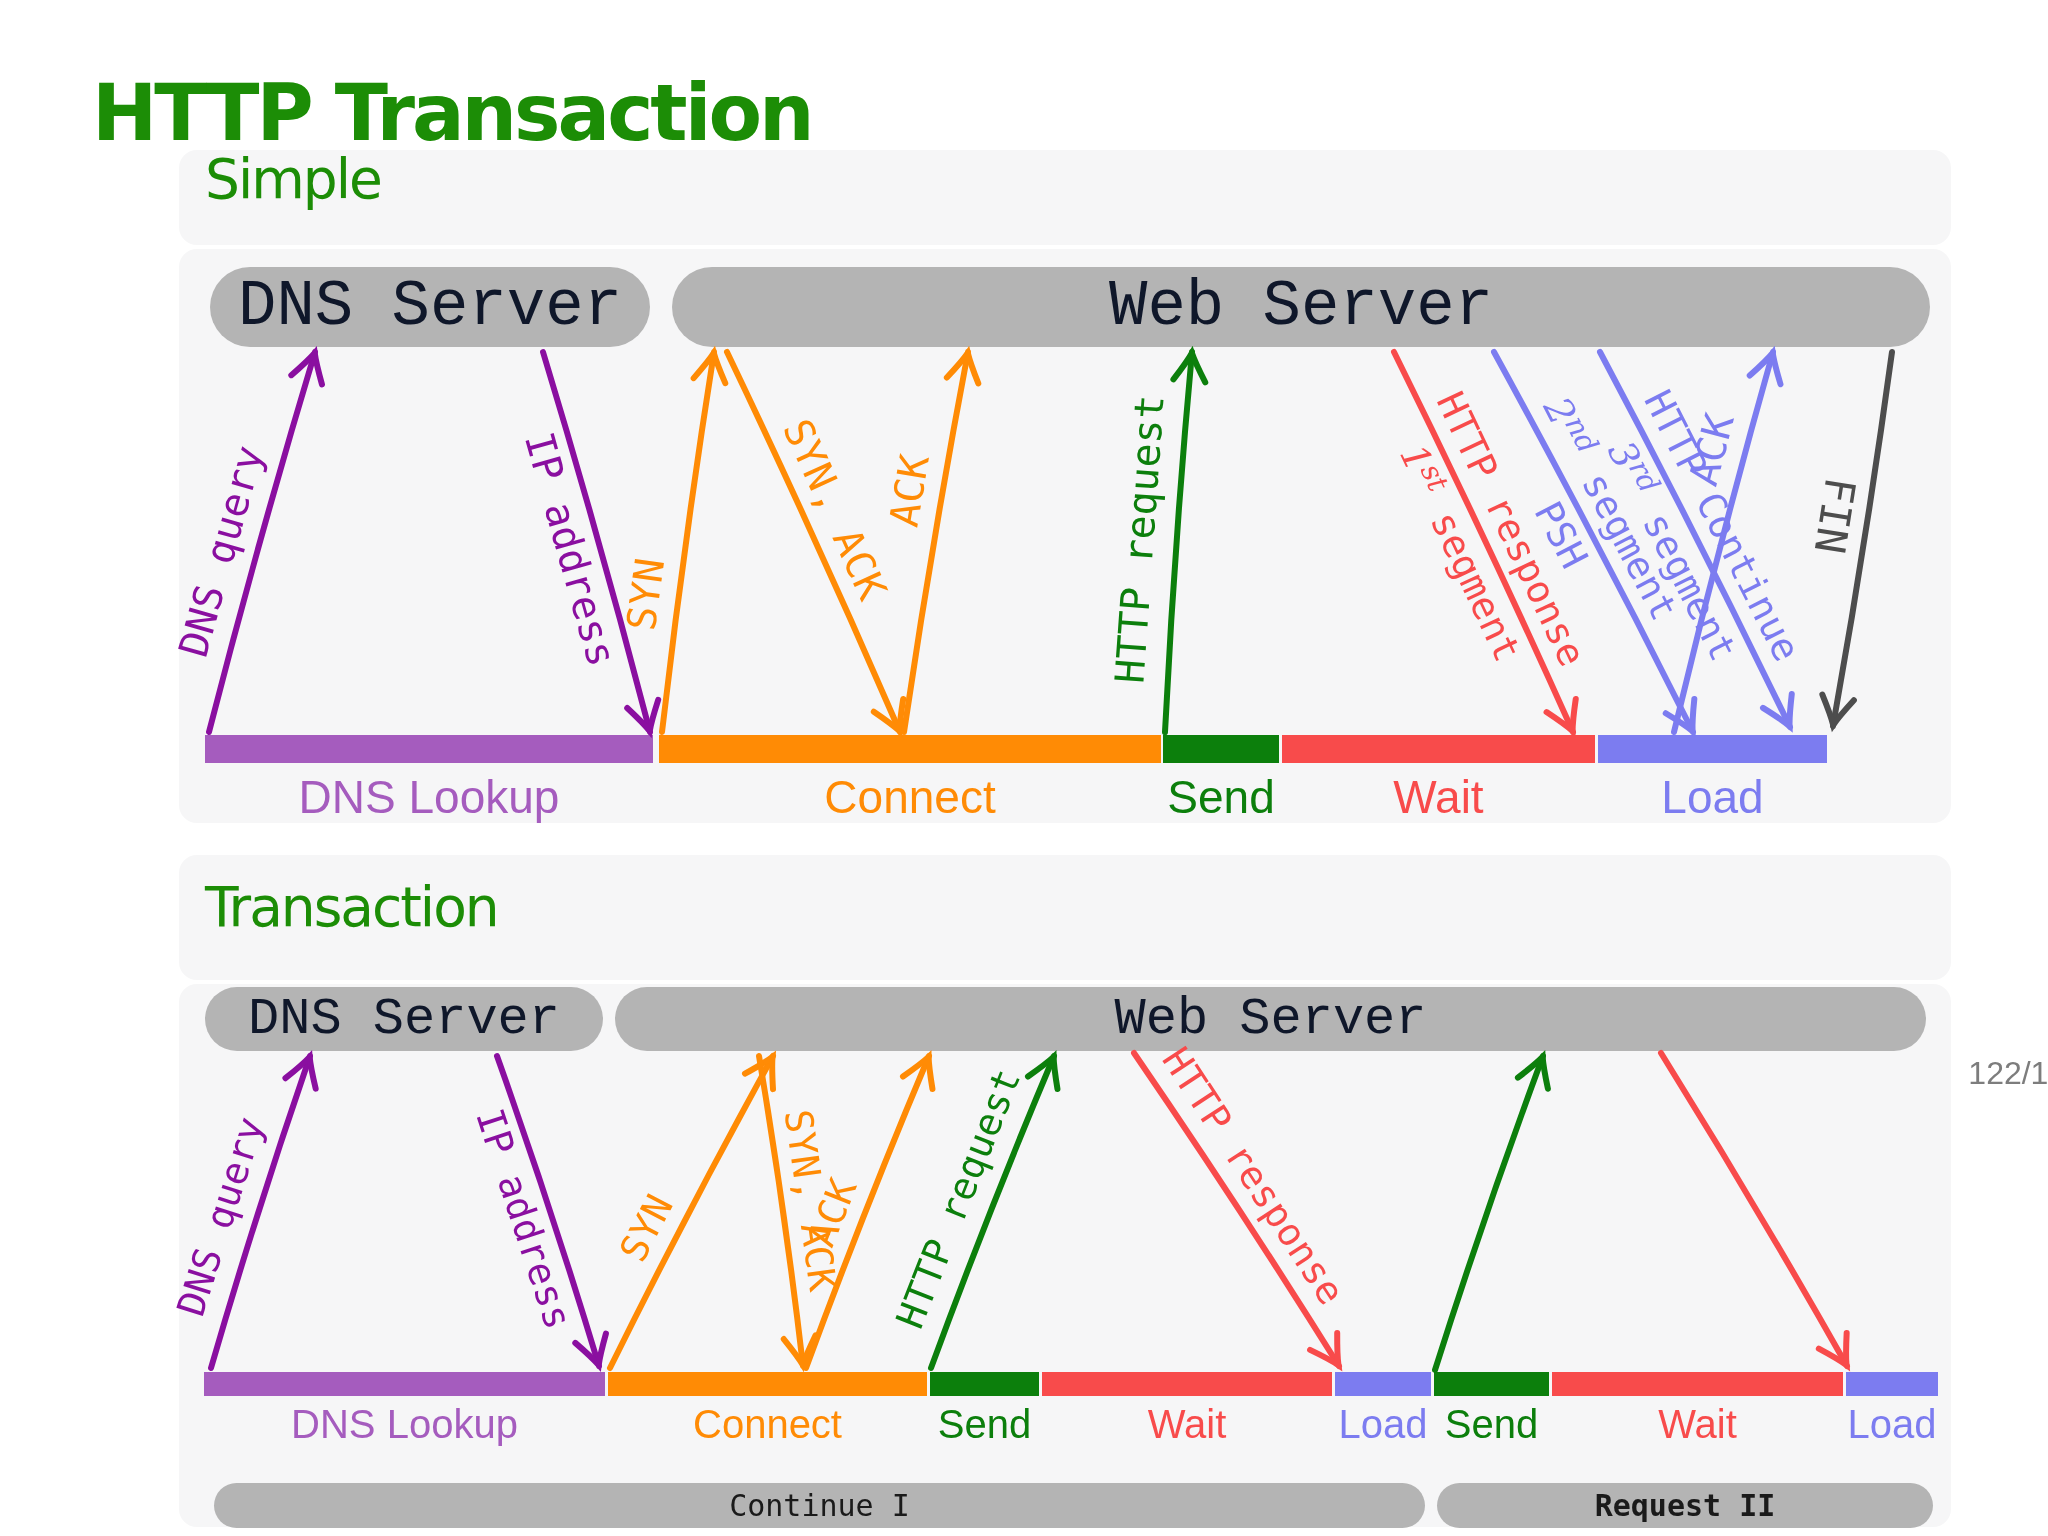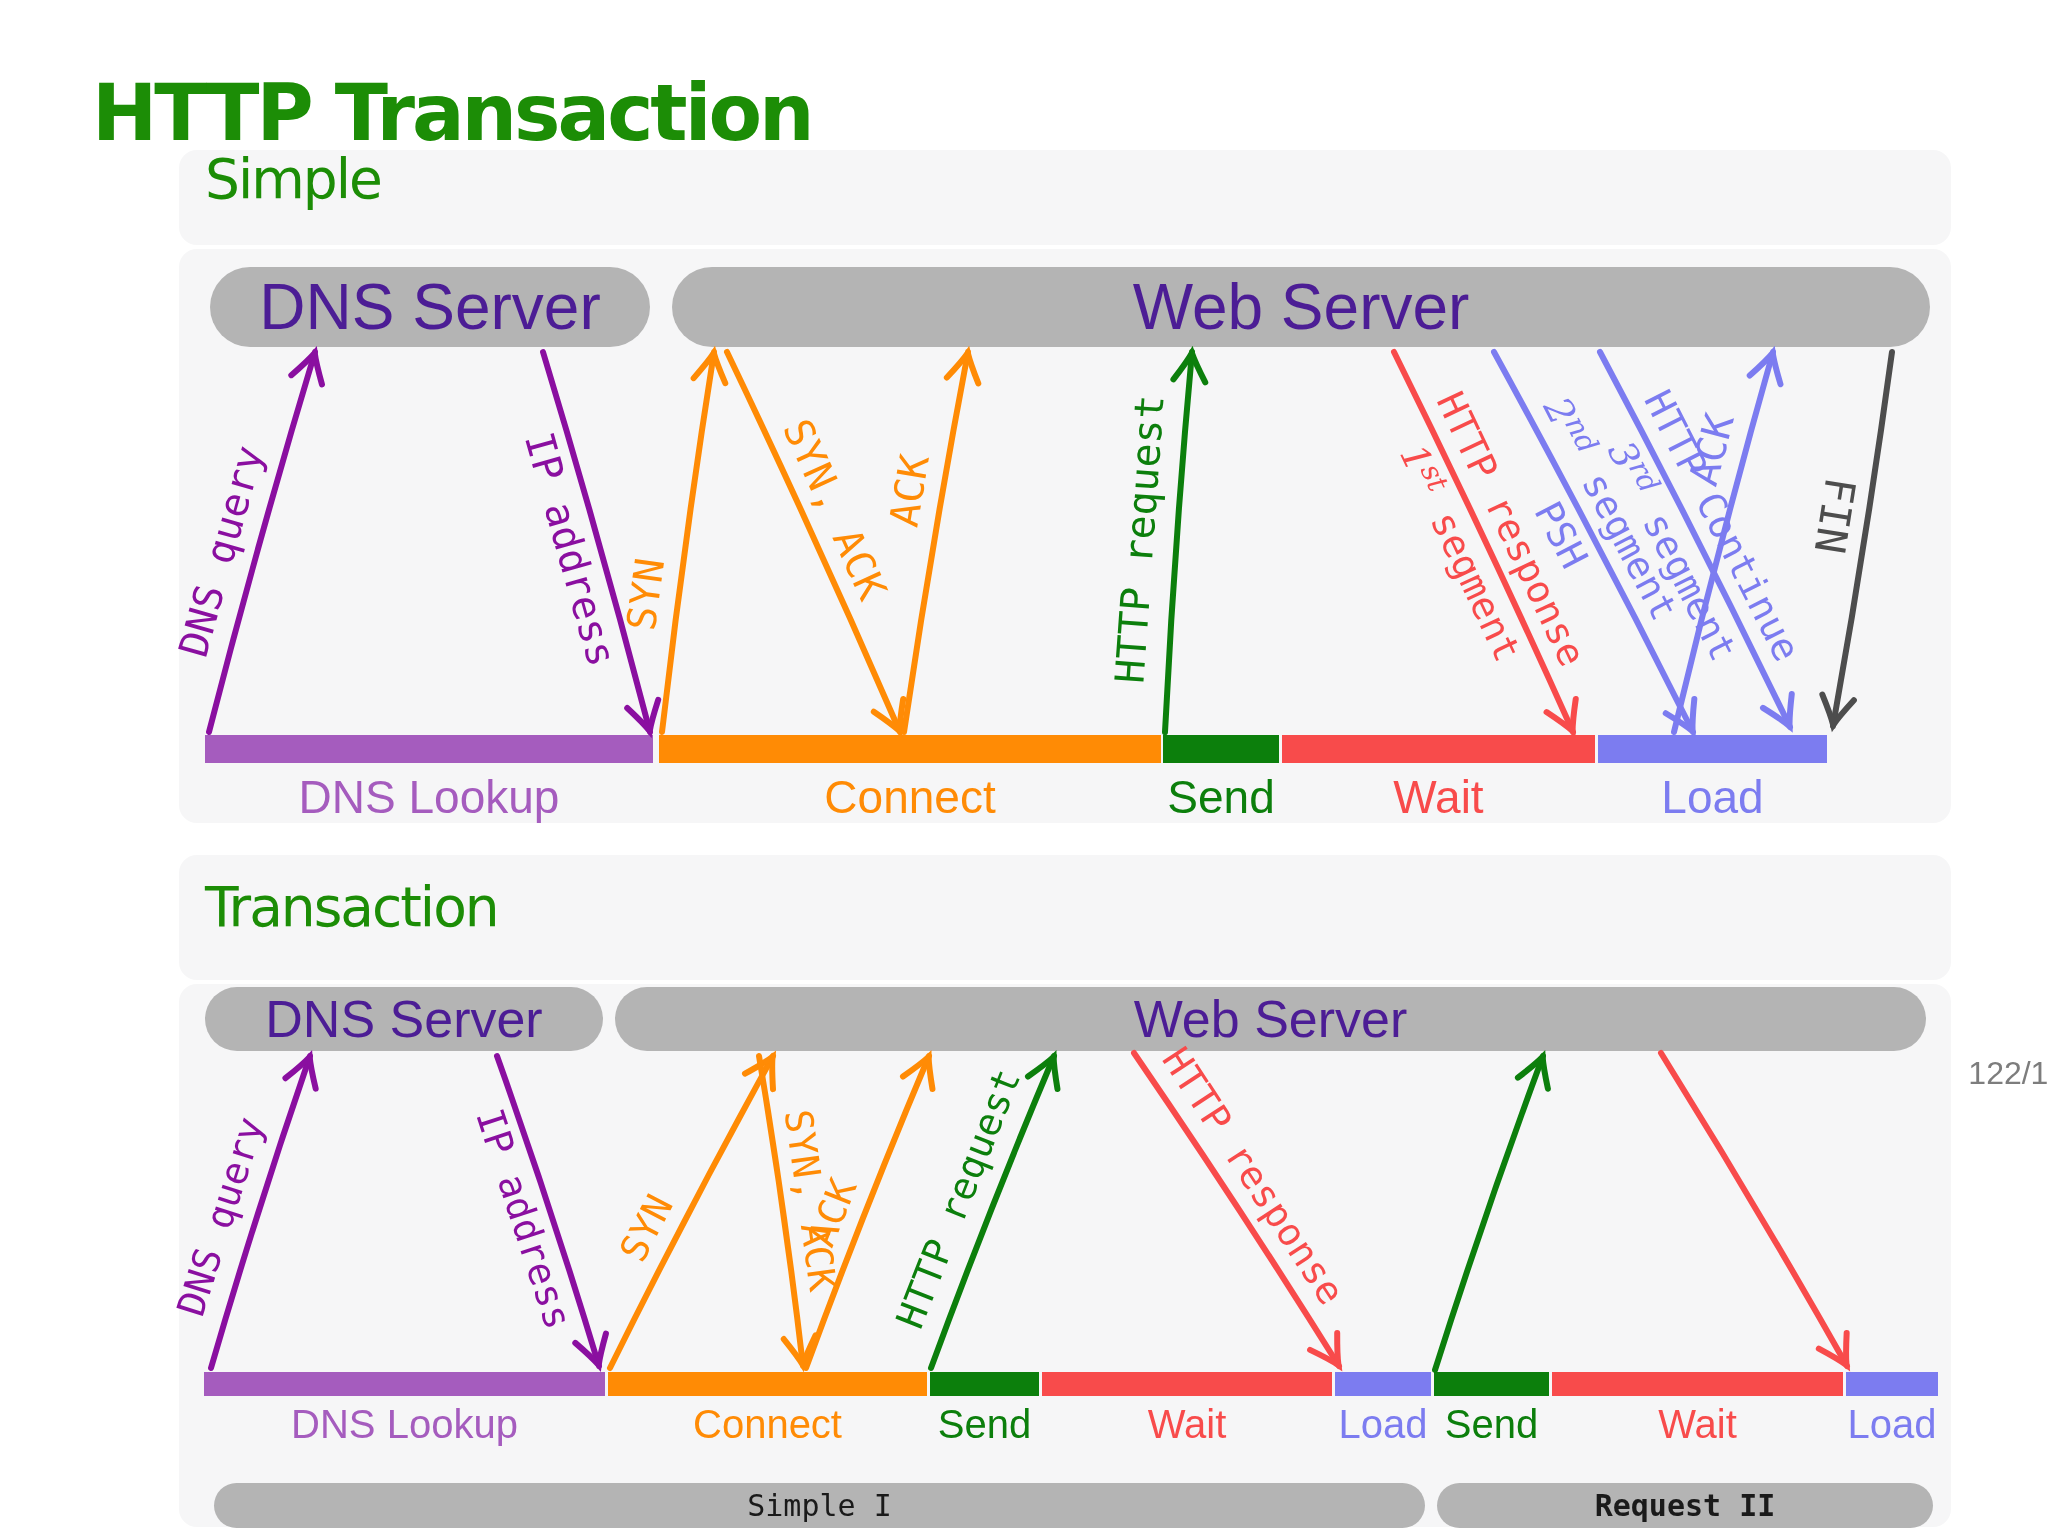--- a/index.html
+++ b/index.html
@@ -5,21 +5,21 @@
   html,body{margin:0;padding:0;}
   body{
     width:2048px;height:1536px;overflow:hidden;background:#ffffff;
     font-family:"DejaVu Sans","Liberation Sans",sans-serif;position:relative;
   }
   #slide{position:absolute;left:0;top:0;width:2048px;height:1096px;margin-left:42px;}
   .panel-rect{position:absolute;border-radius:18px;}
   .panel-title{position:absolute;font-size:55px;letter-spacing:-2px;line-height:1;white-space:nowrap;}
   #page-title{position:absolute;left:50px;top:22px;font-size:78px;letter-spacing:-3px;line-height:1;white-space:nowrap;}
   .capsule{position:absolute;display:flex;align-items:center;justify-content:center;
-    font-family:Liberation Sans, sans-serif;color:#4c1d95;white-space:nowrap;}
+    font-family:Liberation Mono, monospace;color:#0f172a;white-space:nowrap;}
   .seg{position:absolute;}
   .seg-label{position:absolute;text-align:center;font-family:Liberation Sans, sans-serif;
     white-space:nowrap;line-height:1;}
   .req-capsule{position:absolute;display:flex;align-items:center;justify-content:center;
     background:#b4b4b4;border-radius:24px;font-family:"DejaVu Sans Mono","Liberation Mono",monospace;color:#1a1a1a;}
   #page-indicator{position:absolute;right:6px;bottom:4px;font-size:32px;color:#7d7d7d;
     font-family:Liberation Sans, sans-serif;}
   svg{position:absolute;left:0;top:0;pointer-events:none;}
   svg text{font-family:"DejaVu Sans Mono","Liberation Mono",monospace;}
 </style>
@@ -58,21 +58,21 @@
       <div class="seg" style="left: 1000px; top: 1372px; width: 290px; height: 24px; background: rgb(248, 75, 75);"></div>
       <div class="seg-label" style="left: 945px; top: 1404px; width: 400px; font-size: 40px; color: rgb(248, 75, 75);">Wait</div>
       <div class="seg" style="left: 1293px; top: 1372px; width: 96px; height: 24px; background: rgb(124, 124, 240);"></div>
       <div class="seg-label" style="left: 1141px; top: 1404px; width: 400px; font-size: 40px; color: rgb(124, 124, 240);">Load</div>
       <div class="seg" style="left: 1392px; top: 1372px; width: 115px; height: 24px; background: rgb(12, 127, 12);"></div>
       <div class="seg-label" style="left: 1249.5px; top: 1404px; width: 400px; font-size: 40px; color: rgb(12, 127, 12);">Send</div>
       <div class="seg" style="left: 1510px; top: 1372px; width: 291px; height: 24px; background: rgb(248, 75, 75);"></div>
       <div class="seg-label" style="left: 1455.5px; top: 1404px; width: 400px; font-size: 40px; color: rgb(248, 75, 75);">Wait</div>
       <div class="seg" style="left: 1804px; top: 1372px; width: 92px; height: 24px; background: rgb(124, 124, 240);"></div>
       <div class="seg-label" style="left: 1650px; top: 1404px; width: 400px; font-size: 40px; color: rgb(124, 124, 240);">Load</div>
-      <div class="req-capsule" style="left: 172px; top: 1483px; width: 1211px; height: 45px; font-size: 30px;">Simple I</div>
+      <div class="req-capsule" style="left: 172px; top: 1483px; width: 1211px; height: 45px; font-size: 30px;">Continue I</div>
       <div class="req-capsule" style="left: 1395px; top: 1483px; width: 496px; height: 45px; font-size: 30px; font-weight: bold;">Request II</div>
     </div>
   <div id="page-indicator" style="color: rgb(125, 125, 125);">122/186</div>
 <svg width="2048" height="1536">
       <defs>
         <marker id="head-purple" markerUnits="userSpaceOnUse" markerWidth="80" markerHeight="60" viewBox="-40 -30 80 60" refX="1" refY="0" orient="auto">
           <path d="M-28,-16 Q-9,-4 0,0 Q-9,4 -28,16" fill="none" stroke="#8a0fa0" stroke-width="6" stroke-linecap="round"></path>
         </marker>
         <marker id="head-orange" markerUnits="userSpaceOnUse" markerWidth="80" markerHeight="60" viewBox="-40 -30 80 60" refX="1" refY="0" orient="auto">
           <path d="M-28,-16 Q-9,-4 0,0 Q-9,4 -28,16" fill="none" stroke="#ff8b05" stroke-width="6" stroke-linecap="round"></path>

